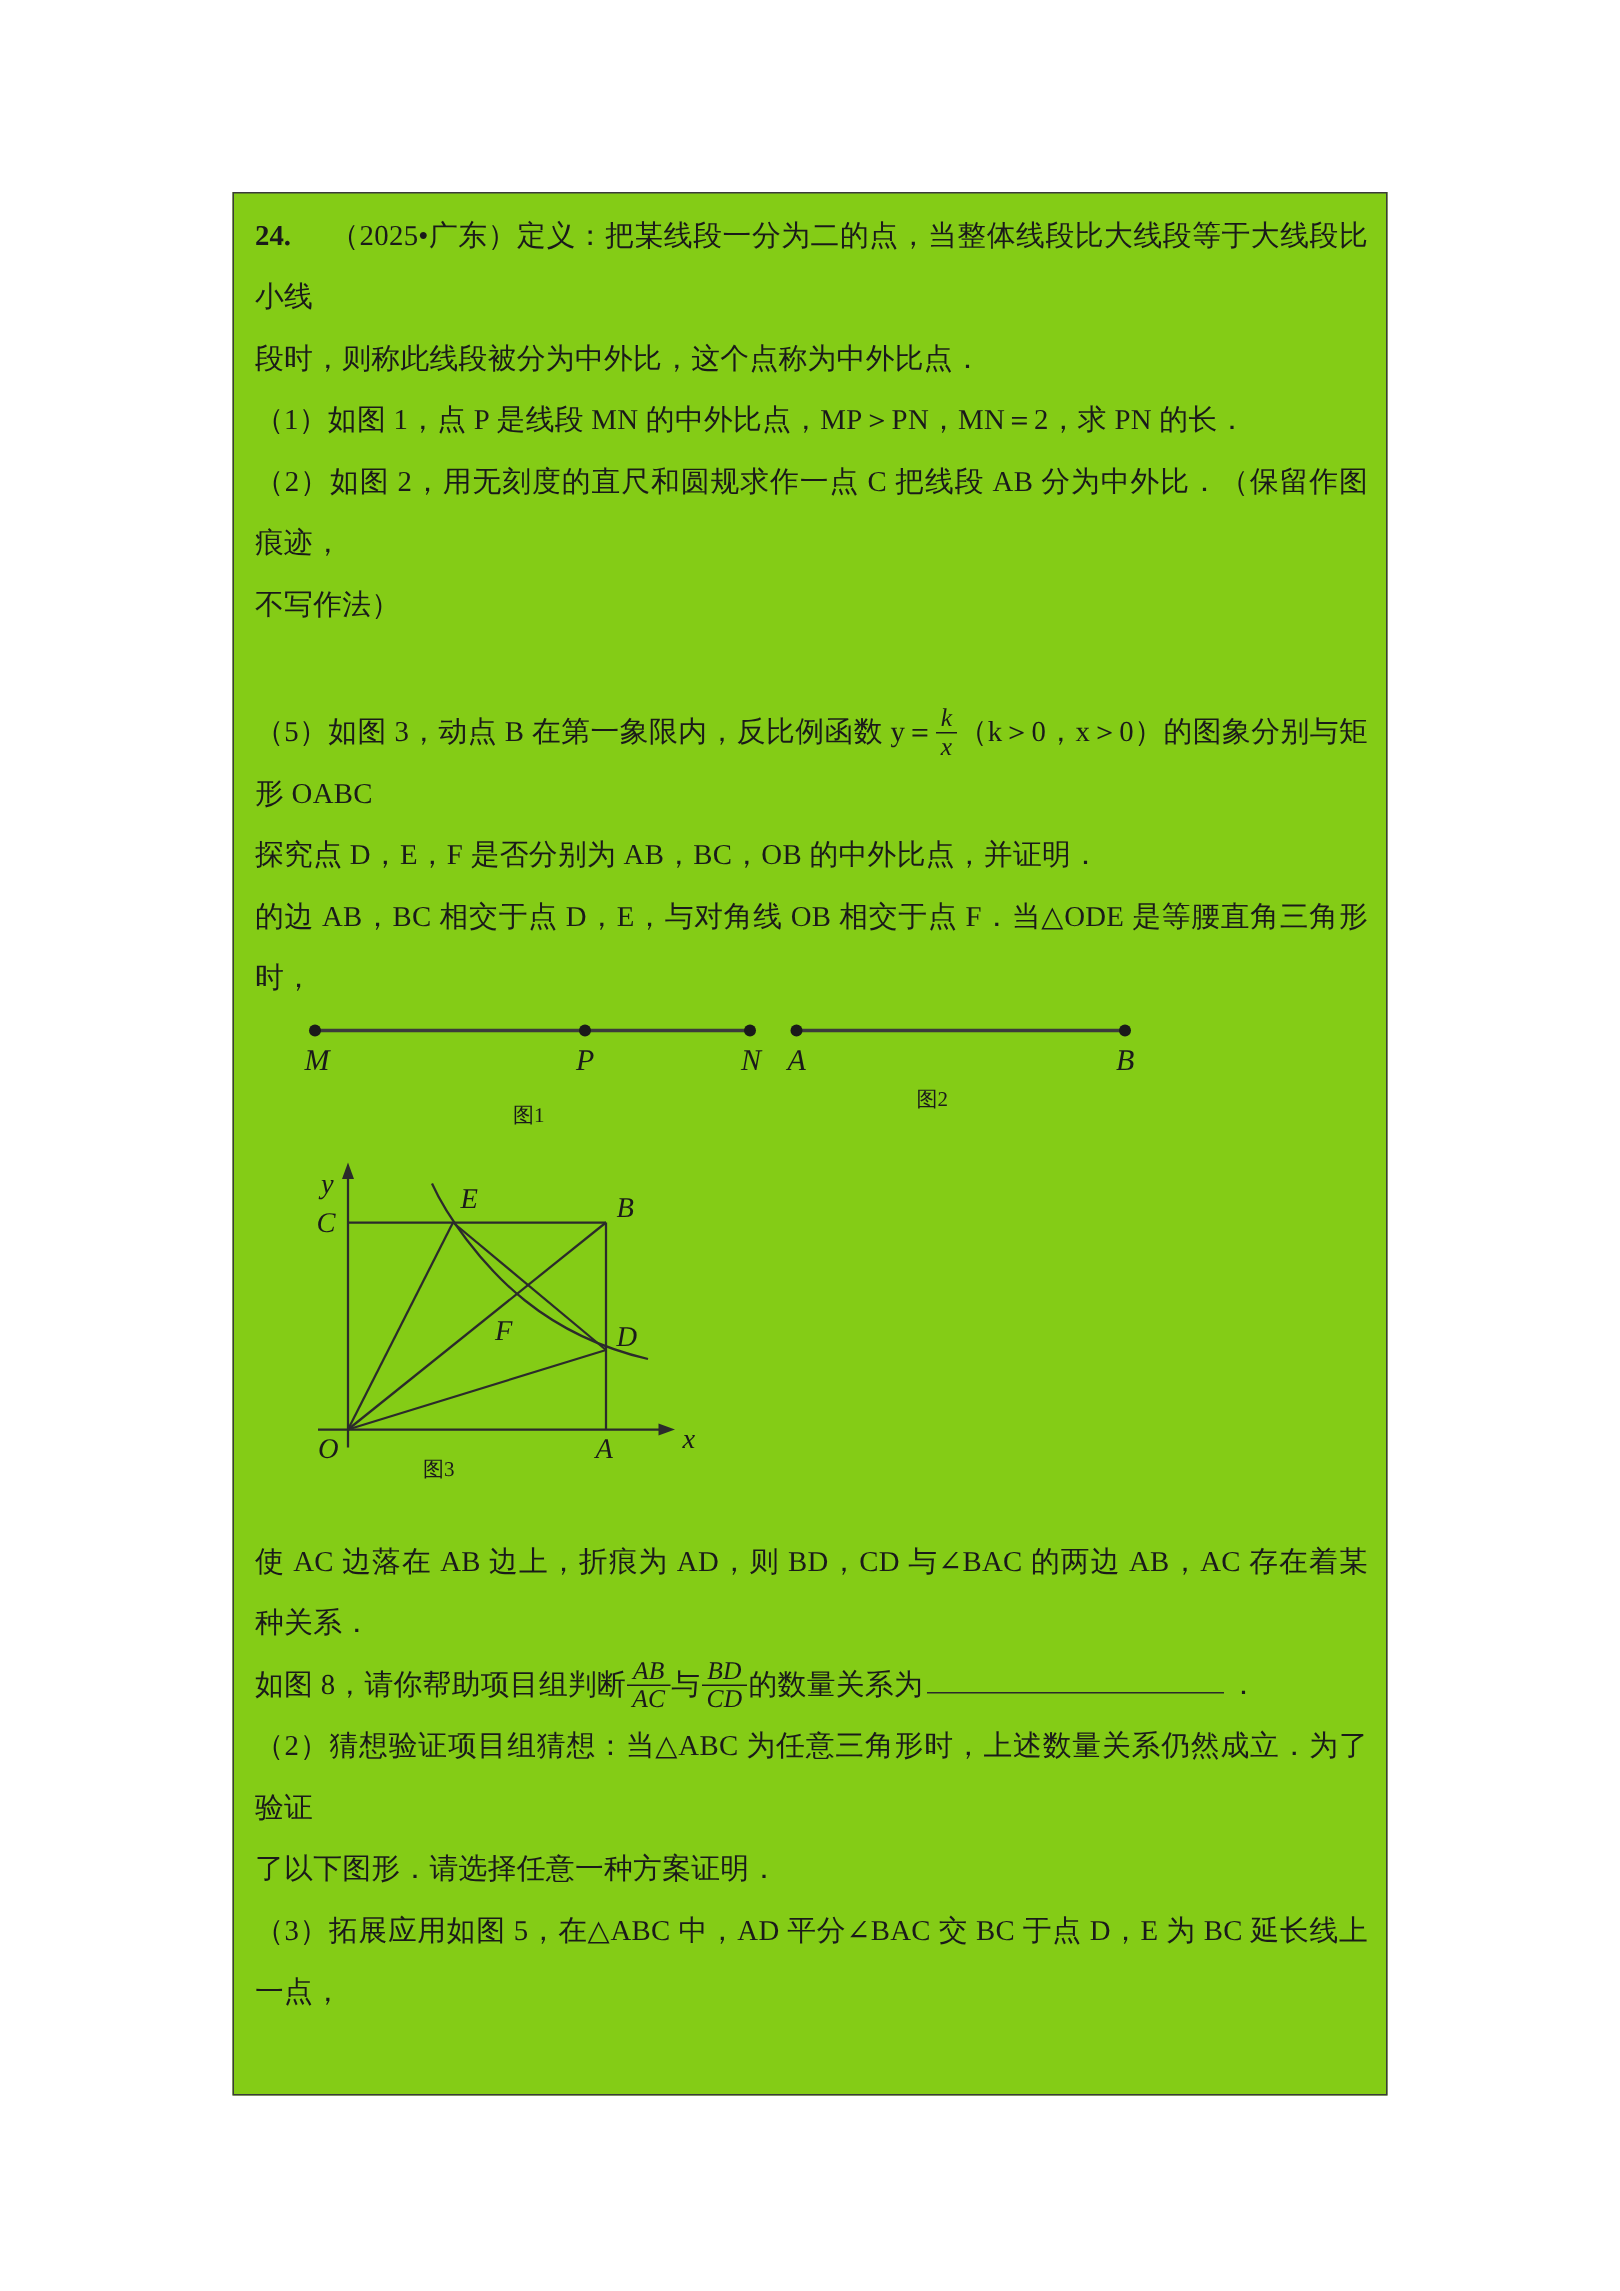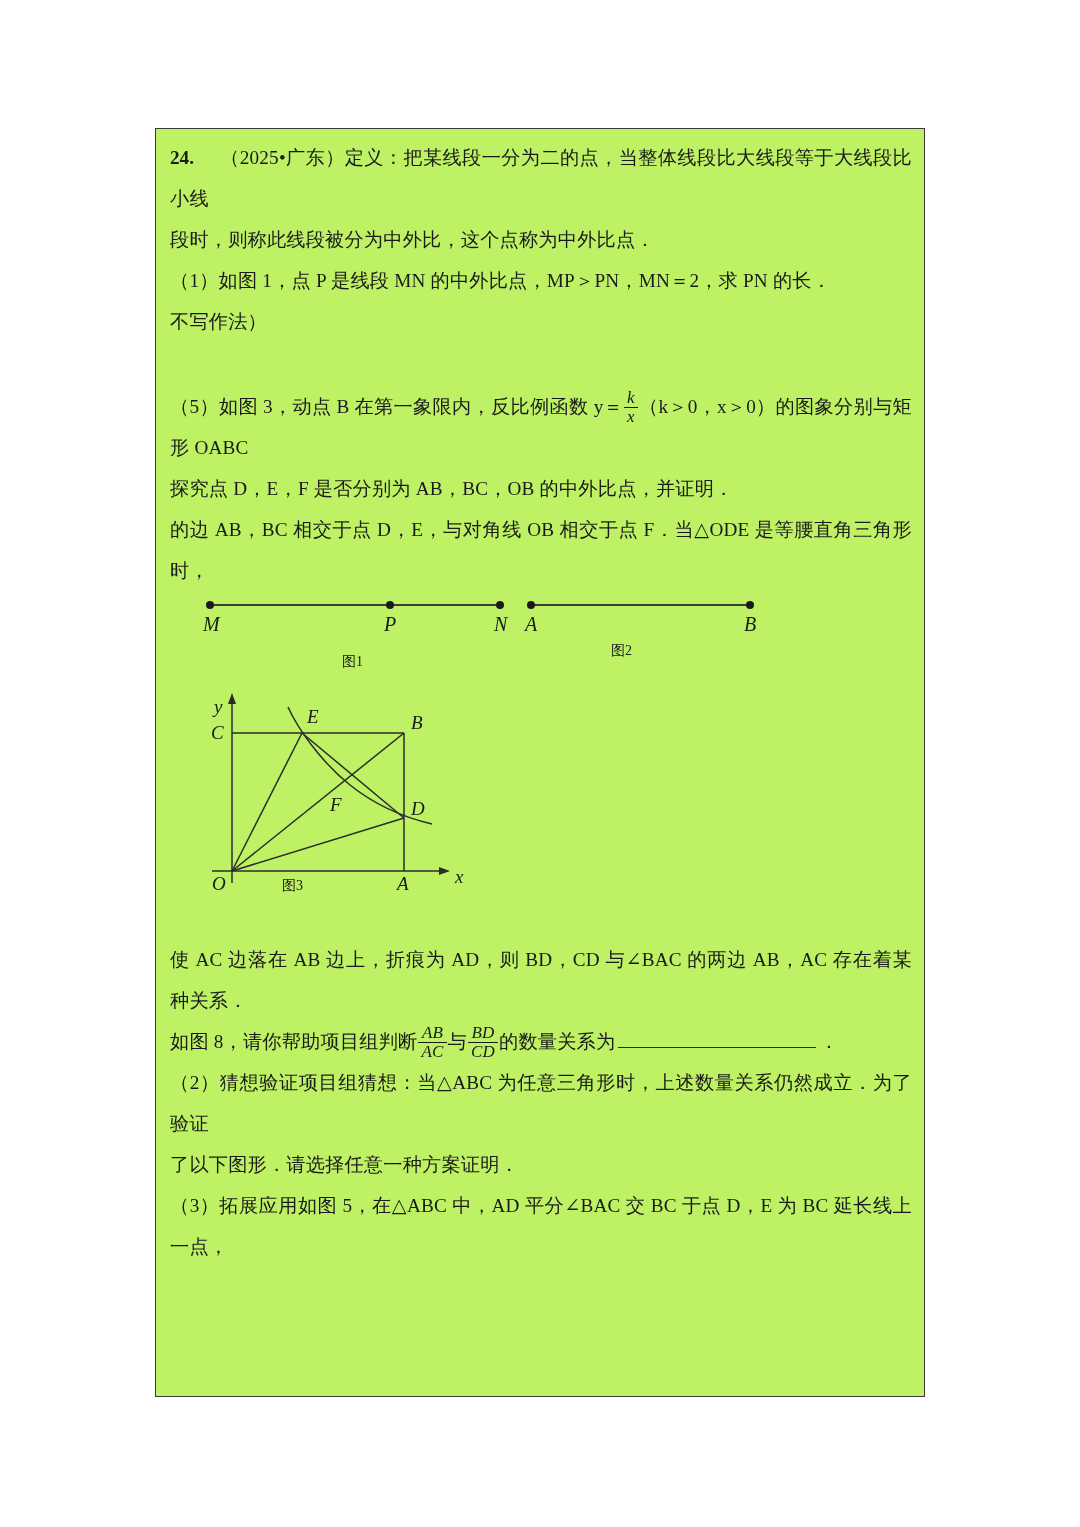--- a/index.html
+++ b/index.html
@@ -18,21 +18,21 @@
 
   
   #page-box {
     position: absolute;
     left: 155px;
     top: 128px;
     width: 770px;
     height: 1269px;
     border: 1.6px solid #3a3a3a;
     box-sizing: border-box;
-    background: #bef264;
+    background: #84cc16;
   }
 
   .content {
     position: absolute;
     left: 14px;
     top: 8px;
     width: 742px;
   }
 
   
@@ -111,20 +111,23 @@
       </p>
 
       <p class="para">
         <span>段时，则称此线段被分为中外比，这个点称为中外比点．</span>
       </p>
 
       <p class="para">
         <span>（1）如图 1，点 P 是线段 MN 的中外比点，MP＞PN，MN＝2，求 PN 的长．</span>
       </p>
 
+      <p class="para">
+        <span>（2）如图 2，用无刻度的直尺和圆规求作一点 C 把线段 AB 分为中外比．（保留作图痕迹，</span>
+      </p>
 
       <p class="para">
         <span>不写作法）</span>
       </p>
 
       <div class="vspace-md"></div>
 
       <p class="para">
         <span>（5）如图 3，动点 B 在第一象限内，反比例函数 y＝</span><span class="frac">
             <span class="nu it">k</span>
@@ -191,21 +194,21 @@
           <text x="227" y="203">A</text>
           <text x="241" y="42">B</text>
           <text x="41" y="52">C</text>
           <text x="241" y="128">D</text>
           <text x="137" y="36">E</text>
           <text x="160" y="124">F</text>
           <text x="285" y="196">x</text>
           <text x="44" y="26">y</text>
         </g>
       </svg>
-      <div class="figcap" style="left:112px; top:190px;">图3</div>
+      <div class="figcap" style="left:112px; top:202px;">图3</div>
     </div>
 
     <div>
 
 
 
       <p class="para">
         <span>使 AC 边落在 AB 边上，折痕为 AD，则 BD，CD 与∠BAC 的两边 AB，AC 存在着某种关系．</span>
       </p>
 

